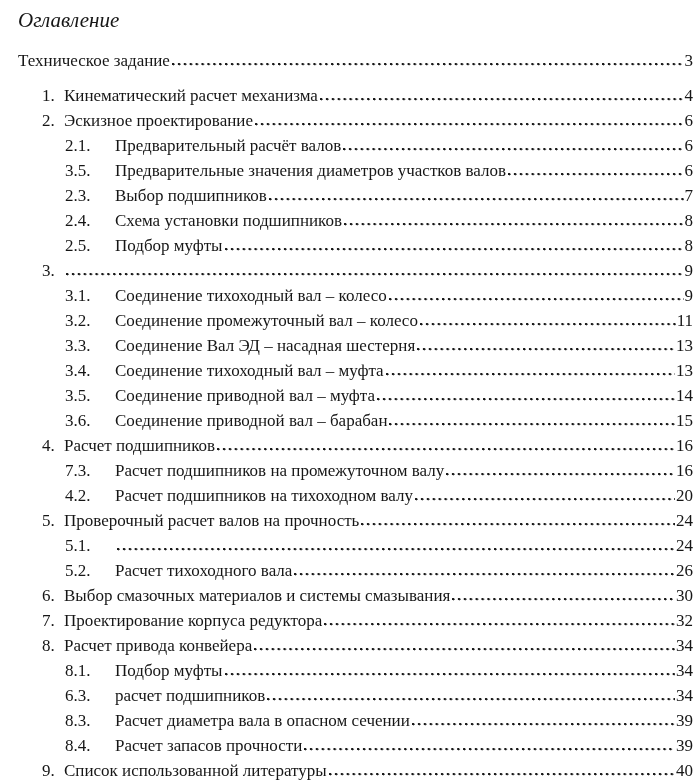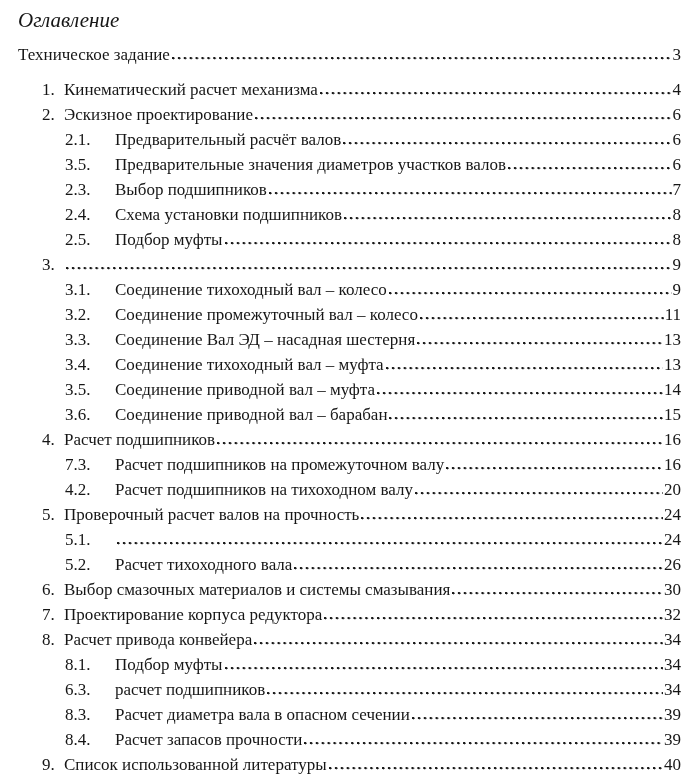--- a/index.html
+++ b/index.html
@@ -11,31 +11,31 @@
     width: 694px;
     height: 782px;
     overflow: hidden;
     font-family: "Liberation Serif", serif;
     color: #161616;
   }
   .page {
     box-sizing: border-box;
     width: 693px;
     height: 782px;
-    padding: 6px 12px 0 18px;
+    padding: 6px 0 0 18px;
   }
   .heading {
     font-style: italic;
     font-weight: normal;
     font-size: 21px;
     line-height: 28px;
     margin: 0;
   }
   .toc {
-    margin-top: 8px;
+    margin-top: 14px;
     font-size: 17px;
   }
   .row {
     display: flex;
     align-items: baseline;
     height: 25px;
     line-height: 25px;
     white-space: nowrap;
   }
   .row.lvl0 { margin-bottom: 10px; }

